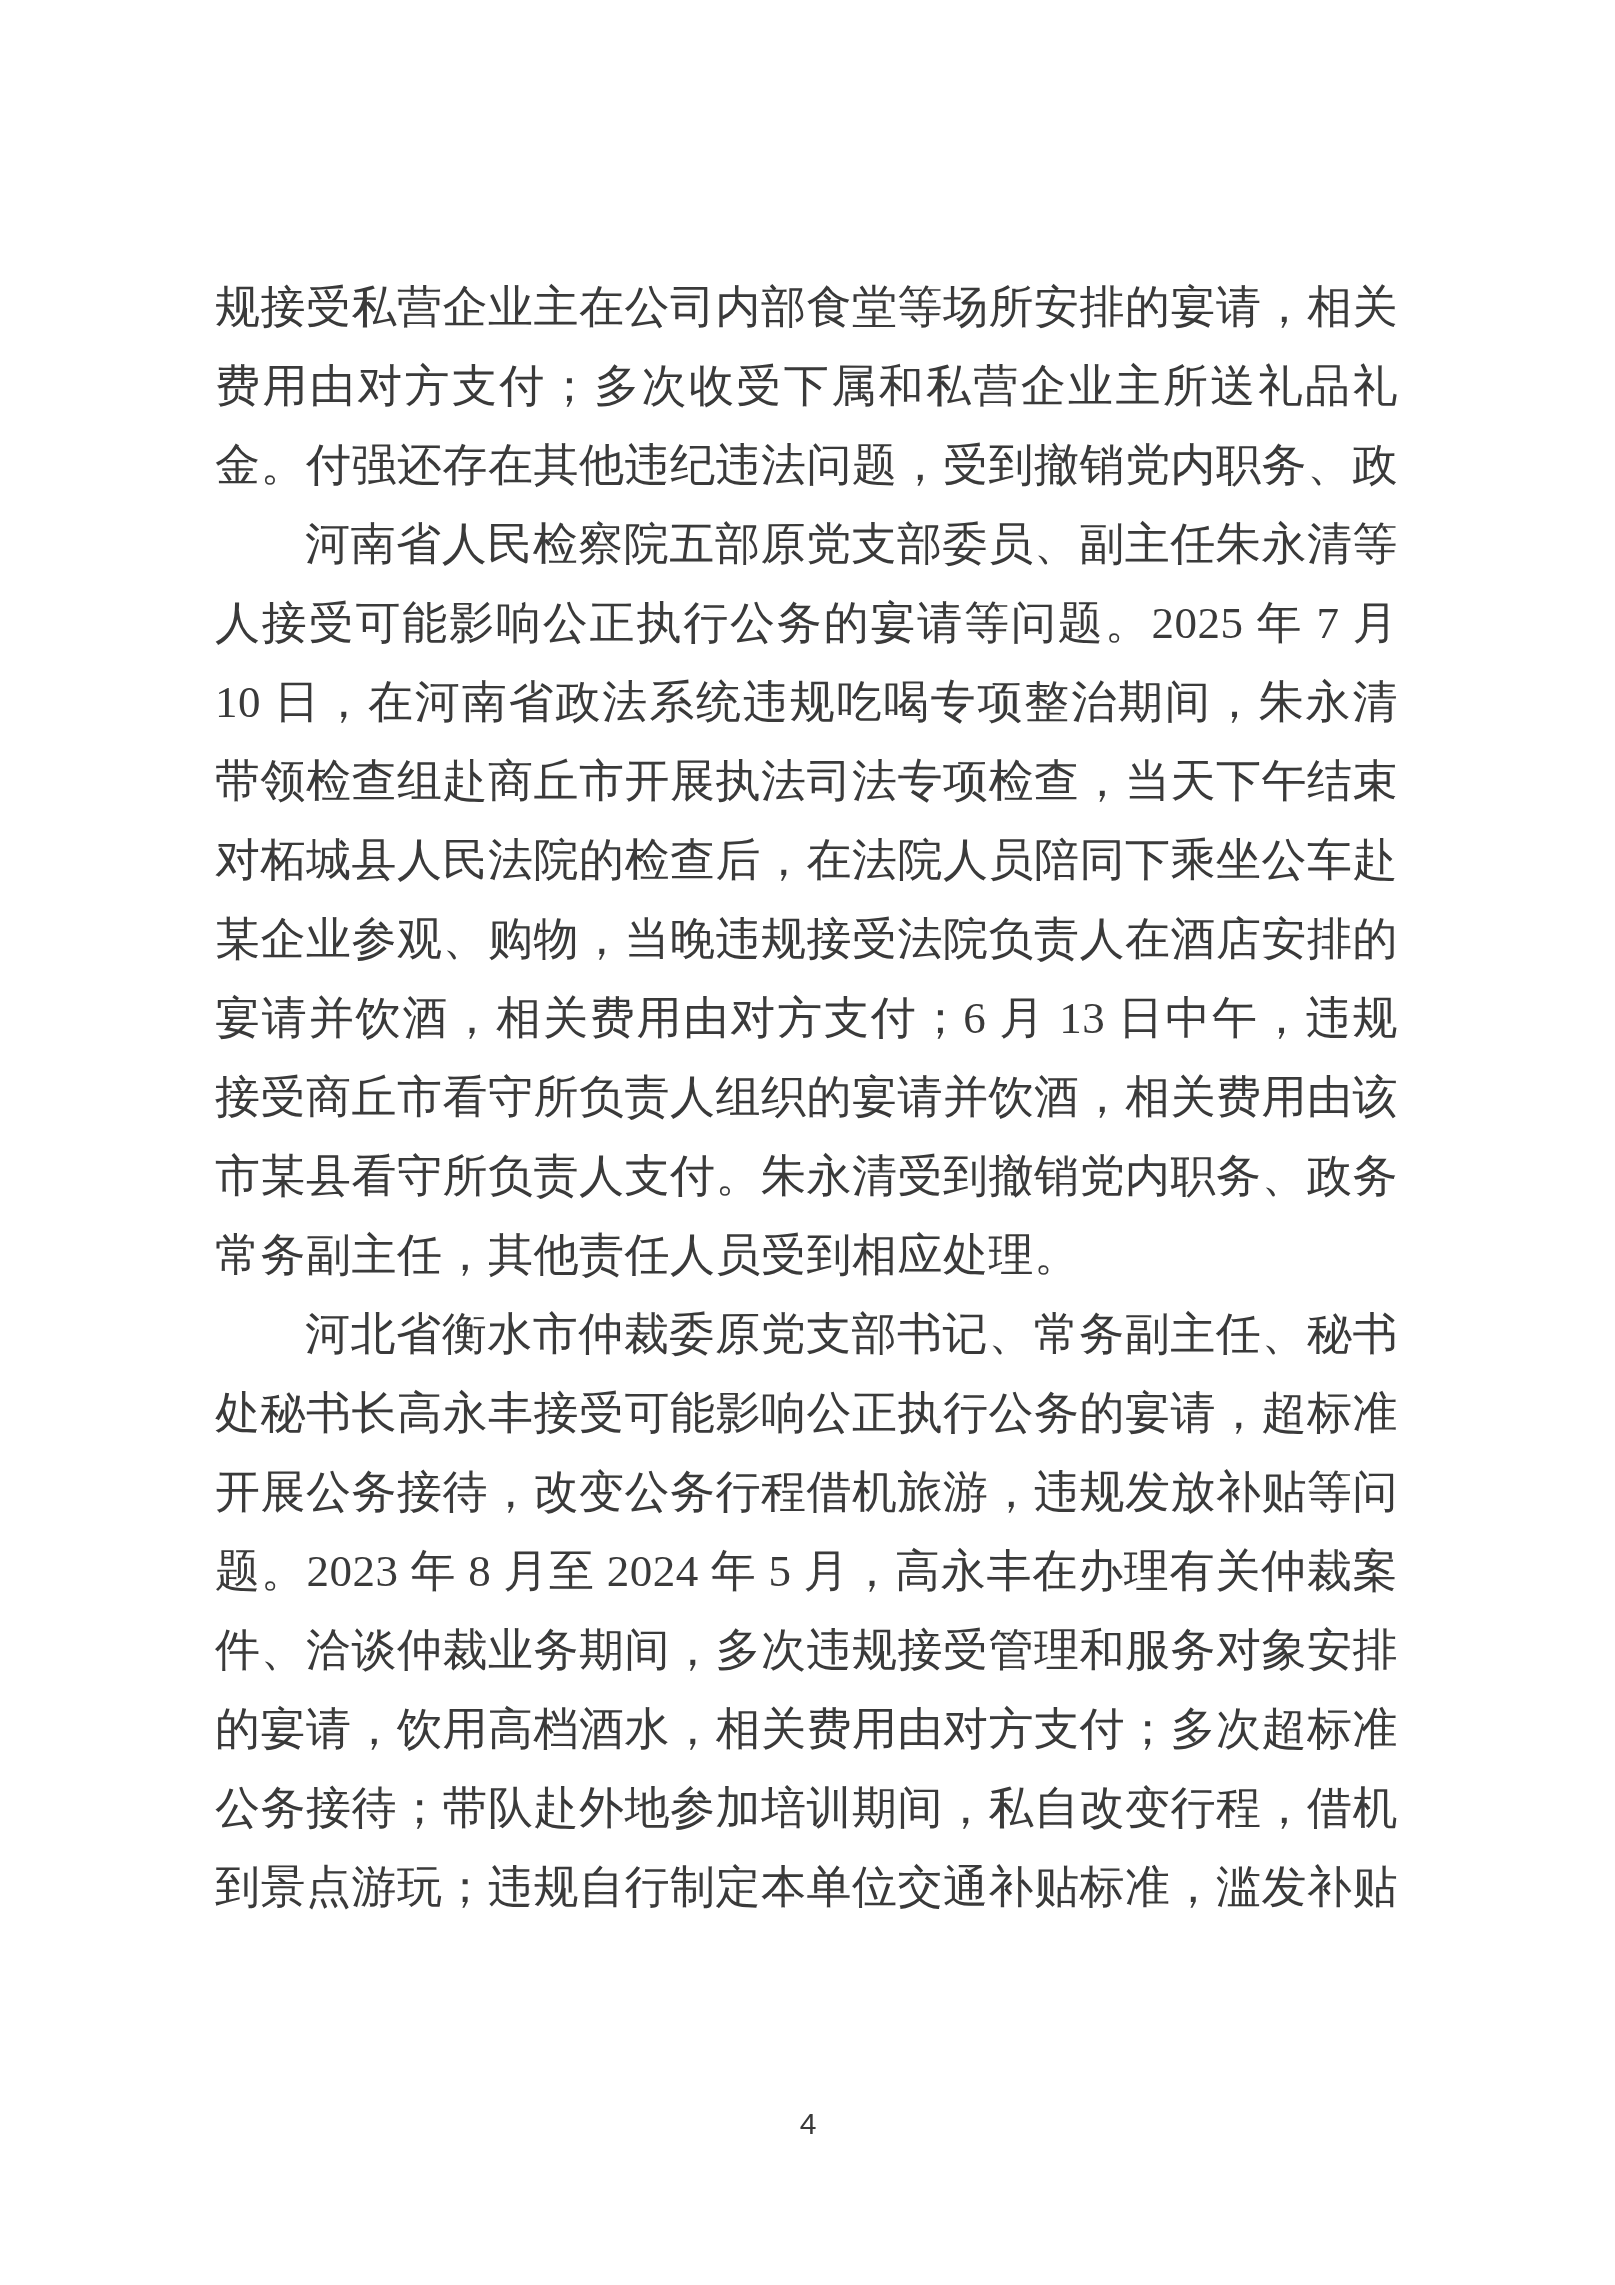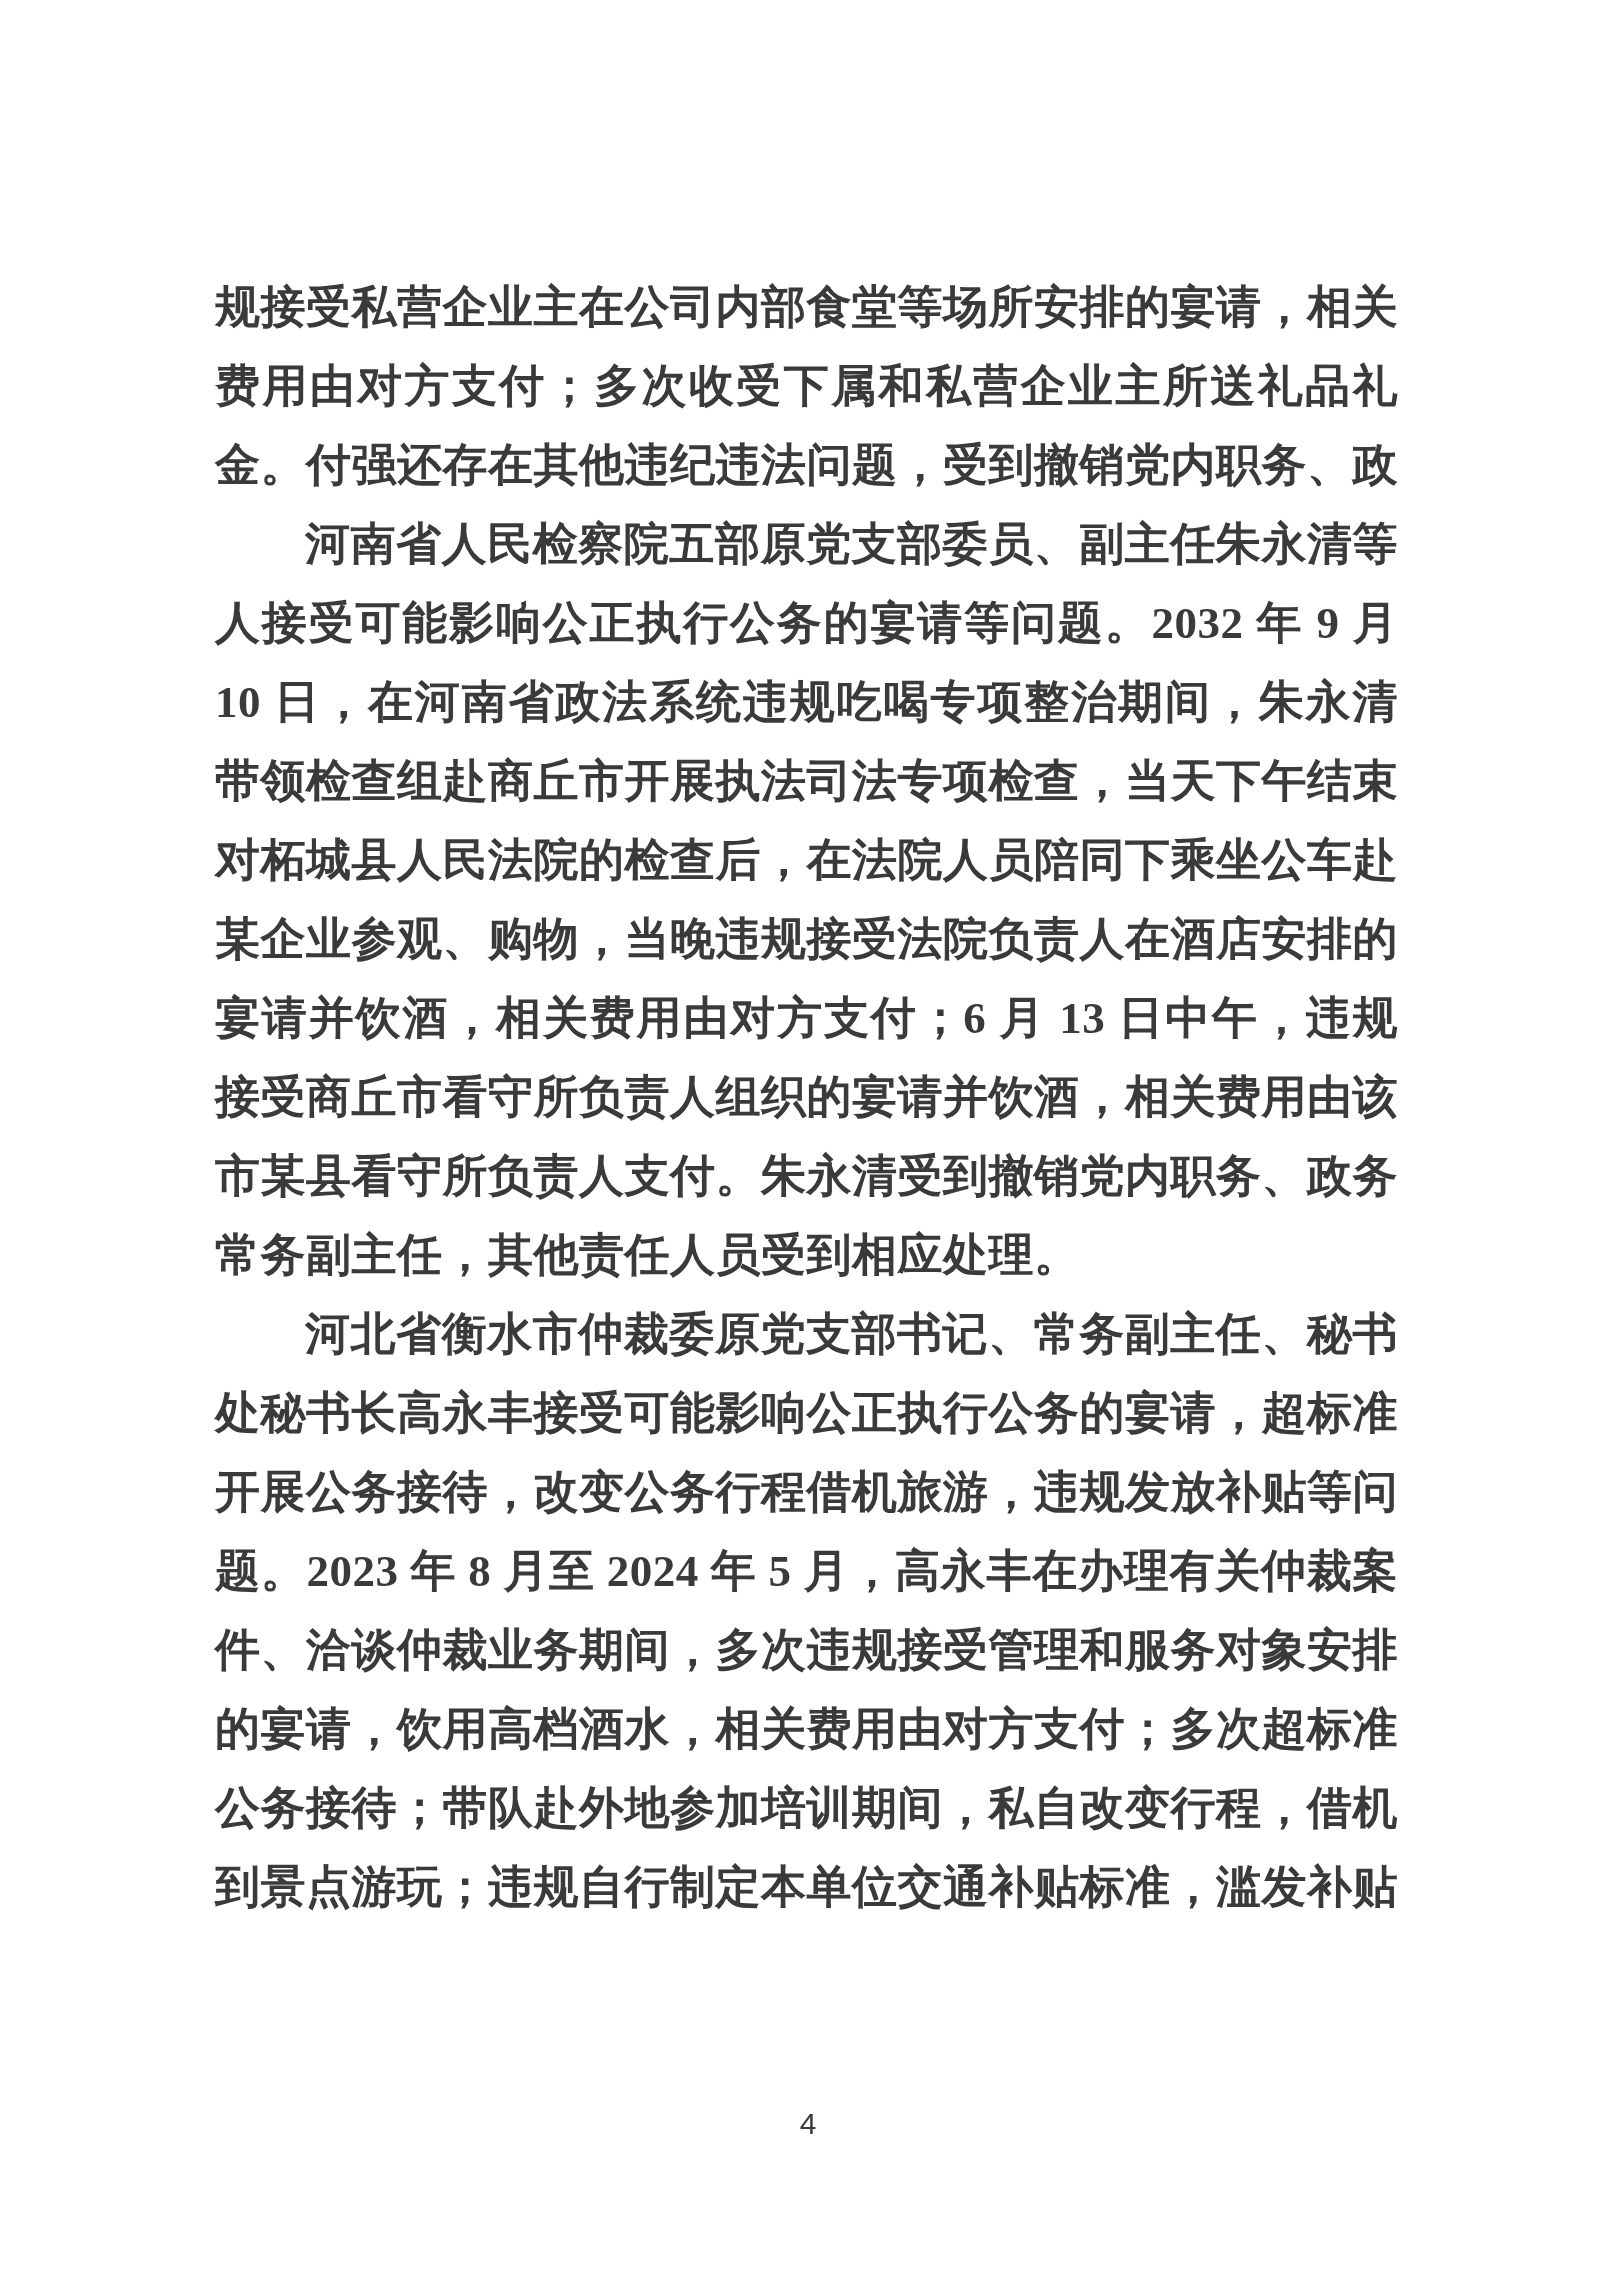--- a/index.html
+++ b/index.html
@@ -17,21 +17,20 @@
   }
   .doc-body {
     position: absolute;
     left: 215px;
     top: 268px;
     width: 1183px;
     color: #3a3a3a;
     font-size: 45px;
     line-height: 79px;
     font-family: "Liberation Serif", "DejaVu Serif", serif;
-    font-weight: bold;
   }
   .paragraph { margin: 0; padding: 0; }
   .line {
     height: 79px;
     letter-spacing: 0.5px;
   }
   .line.justify {
     text-align: justify;
     text-align-last: justify;
     text-justify: inter-character;
@@ -56,21 +55,21 @@
 
 <div class="page">
   <div class="doc-body">
       <div class="paragraph">
         <div class="line justify">规接受私营企业主在公司内部食堂等场所安排的宴请，相关</div>
         <div class="line justify">费用由对方支付；多次收受下属和私营企业主所送礼品礼</div>
         <div class="line justify">金。付强还存在其他违纪违法问题，受到撤销党内职务、政</div>
       </div>
       <div class="paragraph">
         <div class="line justify indent">河南省人民检察院五部原党支部委员、副主任朱永清等</div>
-        <div class="line justify">人接受可能影响公正执行公务的宴请等问题。2032 年 9 月</div>
+        <div class="line justify">人接受可能影响公正执行公务的宴请等问题。2025 年 7 月</div>
         <div class="line justify">10 日，在河南省政法系统违规吃喝专项整治期间，朱永清</div>
         <div class="line justify">带领检查组赴商丘市开展执法司法专项检查，当天下午结束</div>
         <div class="line justify">对柘城县人民法院的检查后，在法院人员陪同下乘坐公车赴</div>
         <div class="line justify">某企业参观、购物，当晚违规接受法院负责人在酒店安排的</div>
         <div class="line justify">宴请并饮酒，相关费用由对方支付；6 月 13 日中午，违规</div>
         <div class="line justify">接受商丘市看守所负责人组织的宴请并饮酒，相关费用由该</div>
         <div class="line justify">市某县看守所负责人支付。朱永清受到撤销党内职务、政务</div>
         <div class="line">常务副主任，其他责任人员受到相应处理。</div>
       </div>
       <div class="paragraph">

